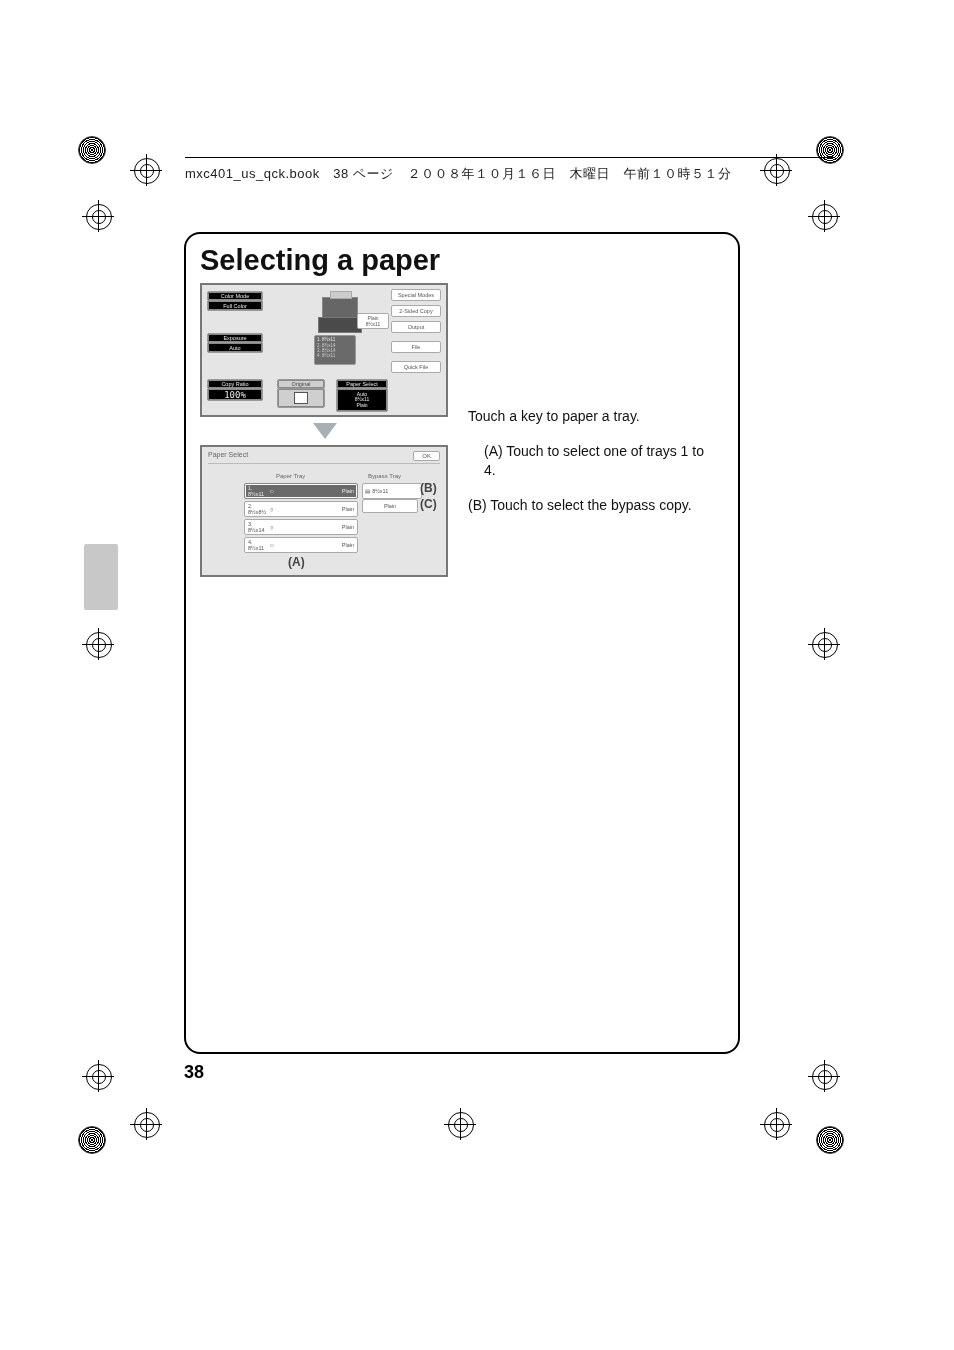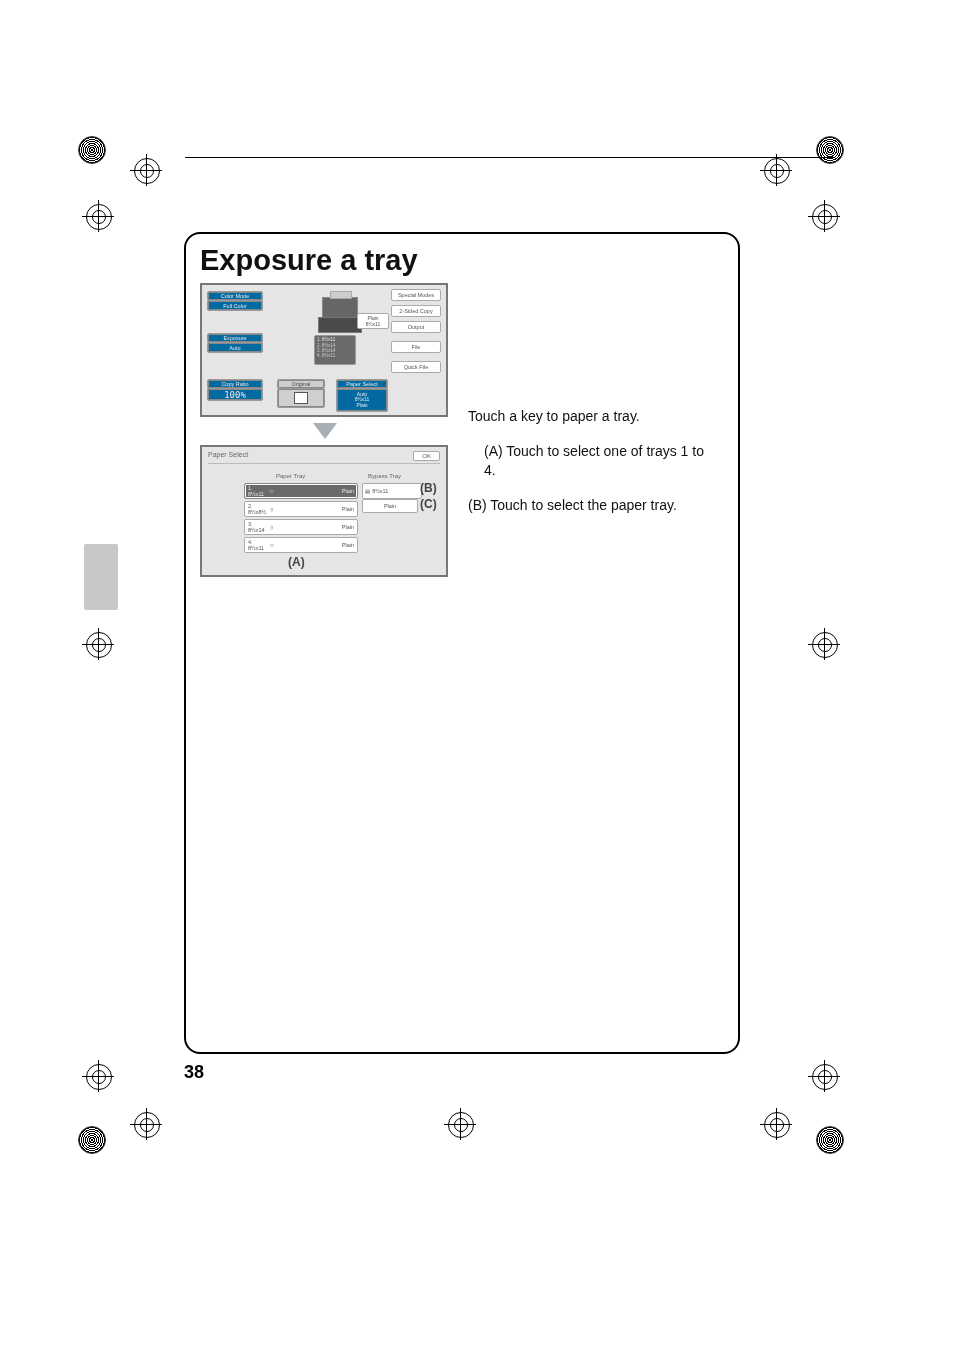--- a/index.html
+++ b/index.html
@@ -78,21 +78,21 @@
     border: 2px solid #777;
     background: #e5e5e5;
     width: 244px;
     height: 130px;
     position: relative;
     font-size: 5.5px;
     color: #dcdcdc;
   }
   .ds-btn {
     position: absolute;
-    background: #0369a1;
+    background: #000000;
     border: 1px solid #999;
     border-radius: 2px;
     box-shadow: inset 0 0 0 1px #888;
     display:flex; align-items:center; justify-content:center;
     text-align:center;
     color:#e8e8e8;
   }
   .ds-btn.light { background:#fff; color:#555; border-color:#aaa; box-shadow:none; }
   .ds-btn.mid { background:#cfcfcf; color:#444; }
   .ds-dark-panel {
@@ -248,24 +248,25 @@
     </div>
   </div>
 <div class="cropmark" style="left:816px; top:1126px;">
     <div class="ball"></div>
   </div>
 
 <div class="side-tab"></div>
 
 <div class="header-line">
   <div class="topline"></div>
+  <div class="text">mxc401_us_qck.book　38 ページ　２００８年１０月１６日　木曜日　午前１０時５１分</div>
 </div>
 
 <div class="page-frame">
-  <div class="section-title">Exposure a tray</div>
+  <div class="section-title">Selecting a paper</div>
 
   <div class="columns">
     <div class="left-col">
 
       <div class="device-screen">
 
         <div class="ds-btn" style="left:5px; top:6px; width:54px; height:8px;">Color Mode</div>
         <div class="ds-btn" style="left:5px; top:15px; width:54px; height:9px;">Full Color</div>
         <div class="ds-btn" style="left:5px; top:48px; width:54px; height:8px;">Exposure</div>
         <div class="ds-btn" style="left:5px; top:57px; width:54px; height:9px;">Auto</div>
@@ -354,18 +355,18 @@
         <div class="callout" style="left:86px; top:108px;">(A)</div>
         <div class="callout" style="left:218px; top:34px;">(B)</div>
         <div class="callout" style="left:218px; top:50px;">(C)</div>
       </div>
     </div>
 
     <div class="right-col">
       <div style="height:110px;"></div>
       <p style="margin-bottom:2px;">Touch a key to paper a tray.</p>
       <p style="margin:16px;">(A) Touch to select one of trays 1 to 4.</p>
-      <p style="margin:0;">(B) Touch to select the paper tray.</p>
+      <p style="margin:0;">(B) Touch to select the bypass copy.</p>
     </div>
   </div>
 </div>
 
 <div class="page-num">38</div>
 
 </body></html>

